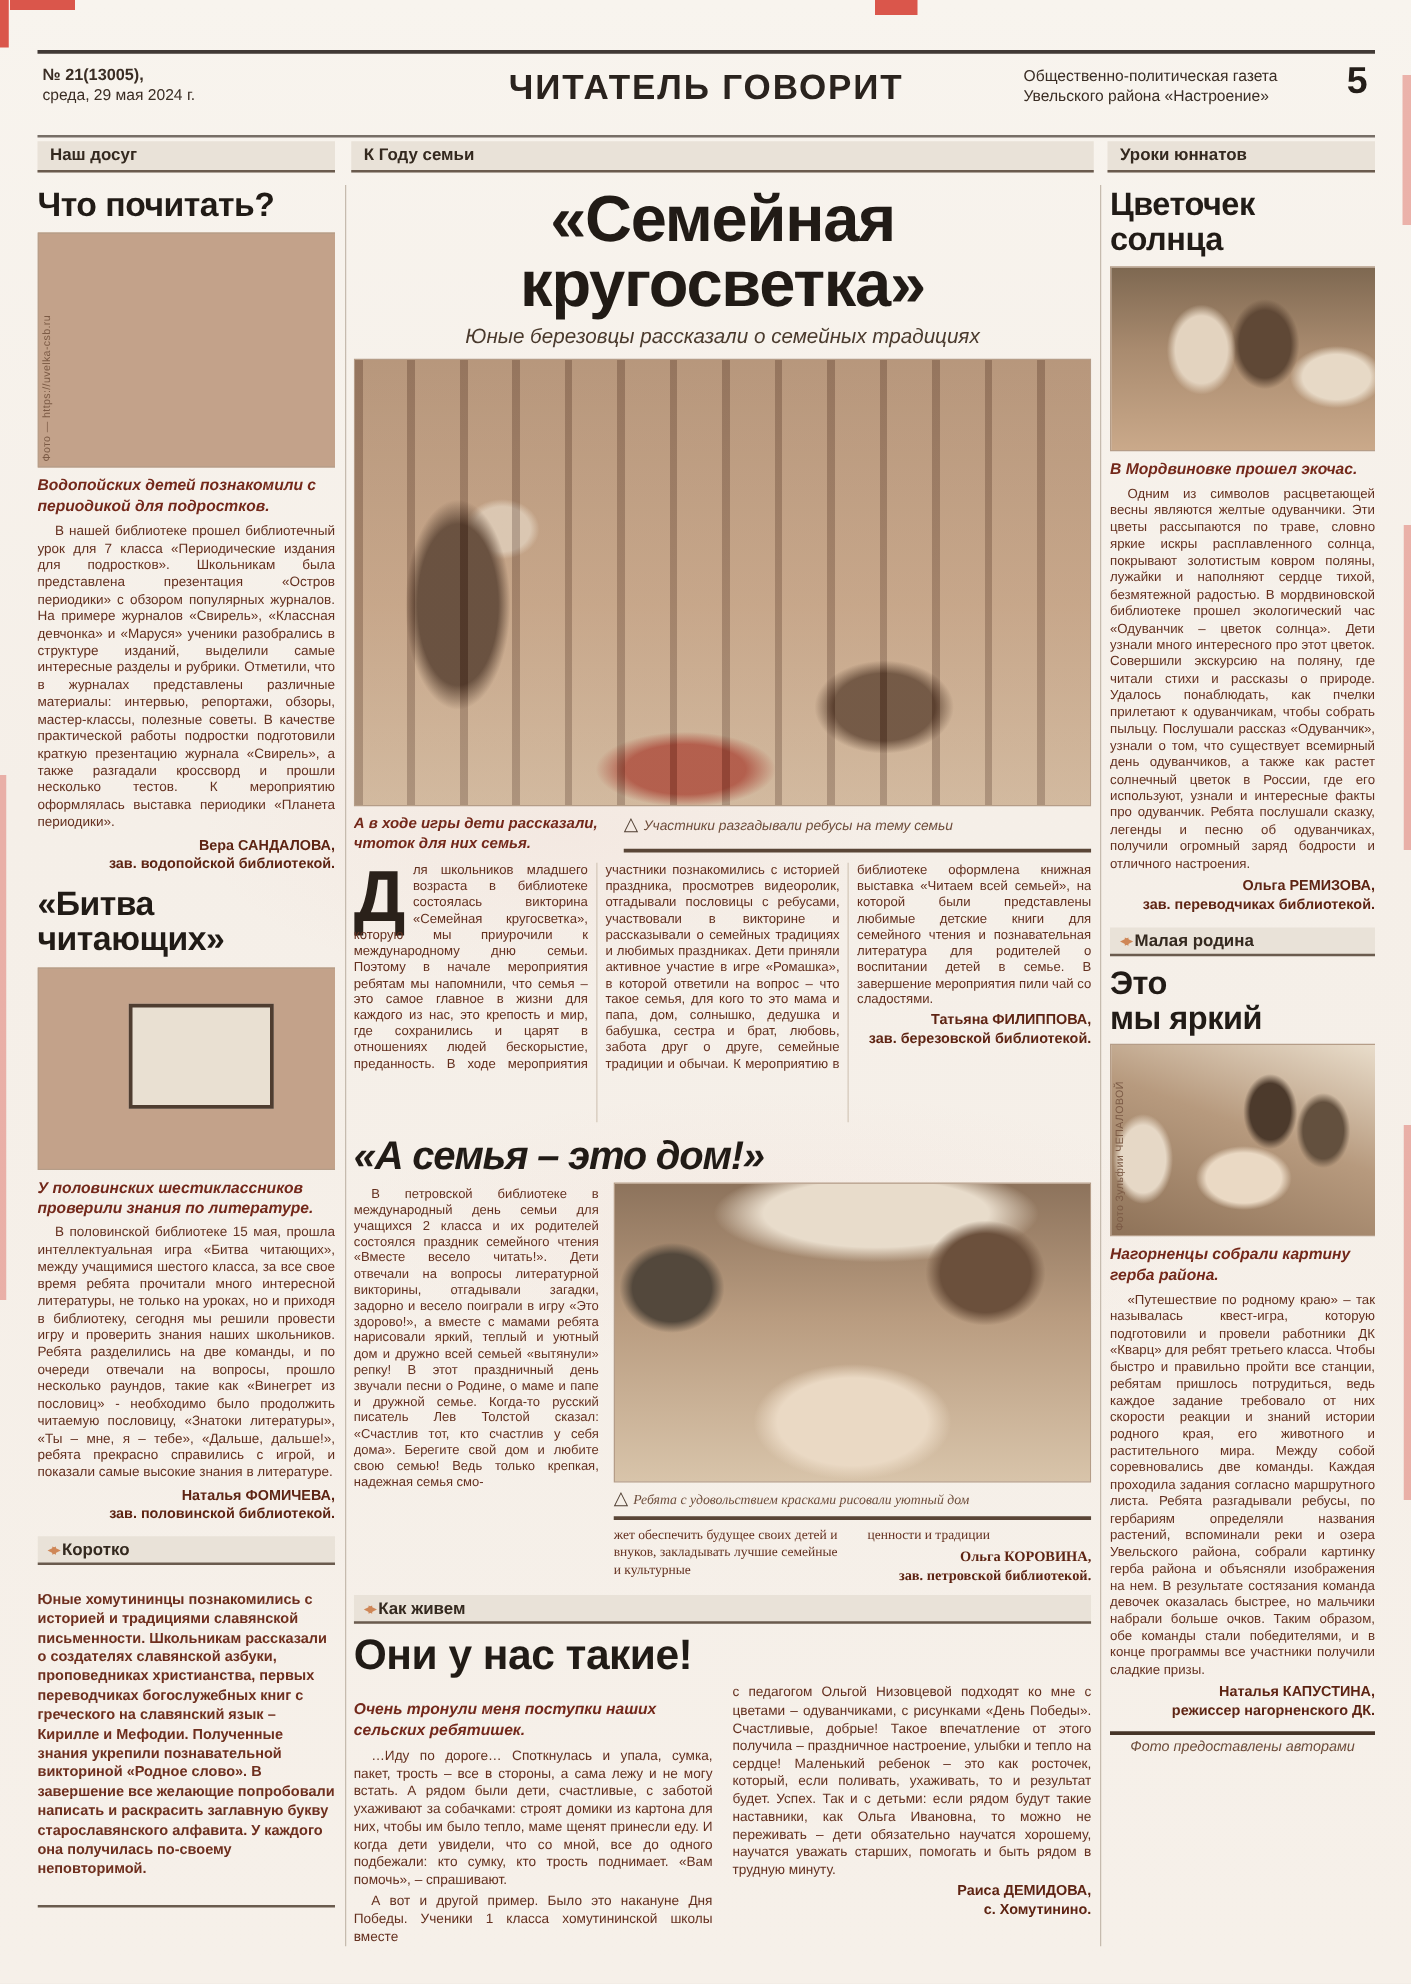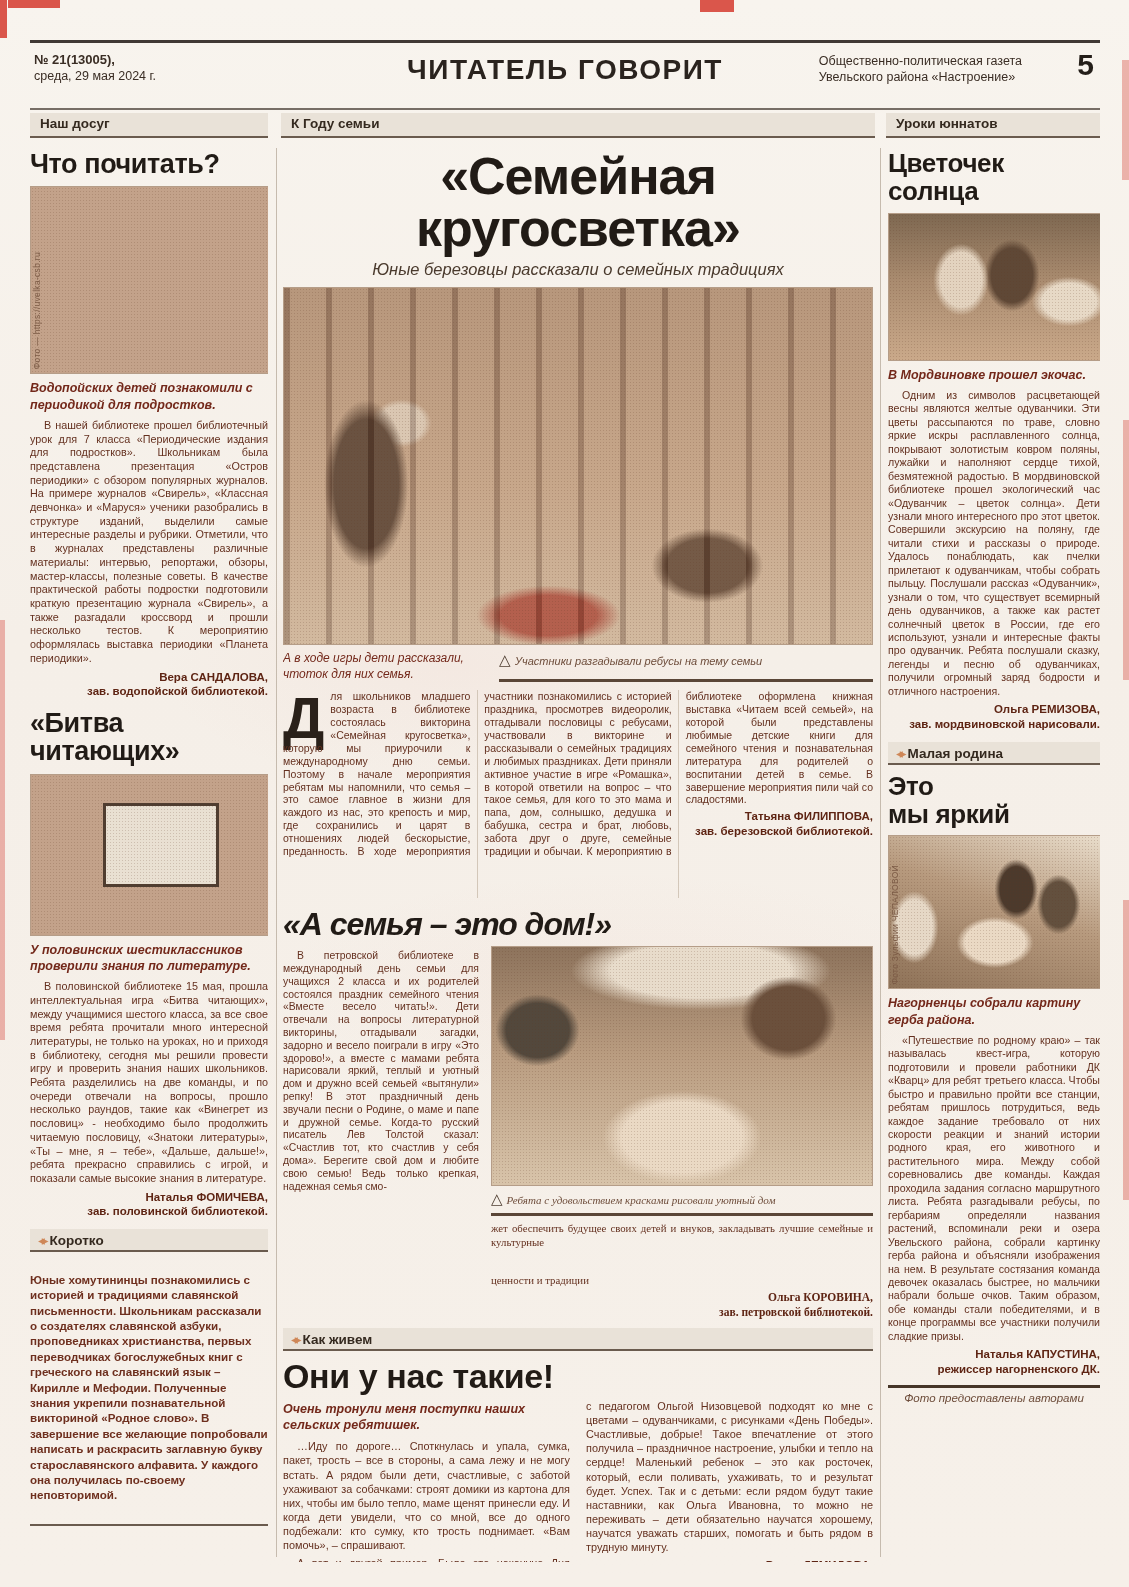--- a/index.html
+++ b/index.html
@@ -41,21 +41,21 @@
   
   .vdiv{position:absolute;top:148px;bottom:30px;width:1px;background:#c6bbae;}
 
   
   h1,h2,h3{margin:0;color:#211b16;letter-spacing:-0.4px;}
   .lede{font-weight:700;font-style:italic;color:#73281a;font-size:12.5px;line-height:1.3;margin:6px 0;}
   .body{color:#64301f;font-size:10.8px;line-height:1.27;text-align:justify;}
   .body .ind{display:inline-block;width:14px;}
   .byline{font-weight:700;color:#5e2413;font-size:11.5px;line-height:1.28;text-align:right;margin-top:3px;}
   .caption{font-style:italic;color:#6d4c3a;font-size:11px;line-height:1.25;}
-  .caption-b{font-weight:400;font-style:italic;color:#73281a;font-size:12px;line-height:1.3;}
+  .caption-b{font-weight:700;font-style:italic;color:#73281a;font-size:12px;line-height:1.3;}
   .tri{display:inline-block;color:#4e3d30;font-size:15px;line-height:1;}
   .tri::before{content:"△";}
   .kicker2{background:#e9e2d8;border-bottom:2px solid #6a5b4e;padding:3px 8px 2px 8px;
     font-size:13.5px;font-weight:700;color:#34291f;}
   .kicker2 .chev{color:#cf8757;margin-right:4px;font-weight:700;}
   .kicker2 .chev::before{content:"◂▸";letter-spacing:-3px;}
 
   
   .photo{position:relative;border:1px solid #b59d88;overflow:hidden;background:#c3a28a;}
   .photo::after{content:"";position:absolute;inset:0;
@@ -115,21 +115,21 @@
   .dom-left .body{font-size:10.4px;line-height:1.23;}
   .dom-right{flex:1;font-family:Liberation Serif, serif;}
   .ph-dom{width:380px;height:238px;
     background:
       radial-gradient(120px 70px at 50% 80%, #ead9c4 0 50%, transparent 66%),
       radial-gradient(70px 60px at 12% 35%, #53483c 0 45%, transparent 60%),
       radial-gradient(80px 70px at 78% 30%, #6b503c 0 45%, transparent 60%),
       radial-gradient(200px 60px at 55% 10%, #e8dccb 0 45%, transparent 65%),
       linear-gradient(180deg,#8d735c 0%,#b99c80 45%,#d8c4aa 100%);}
   .dom-cap{margin:4px 0 6px 0;border-bottom:3px solid #5a4637;padding-bottom:5px;}
-  .dom-cont{display:flex;gap:24px;margin-top:4px;flex-direction:column;}
+  .dom-cont{display:flex;gap:24px;margin-top:4px;}
   .dom-cont>div{flex:1;}
   .takie-head{font-size:34px;line-height:1.0;margin:8px 0 4px 0;}
   .takie-cols{display:flex;gap:16px;margin-top:2px;}
   .takie-cols>div{flex:1;}
   .takie-cols .body{font-size:10.9px;line-height:1.3;}
 
   
   .col-right h2{font-size:26px;line-height:1.07;margin:0 0 7px 0;}
   .ph-sun{width:212px;height:146px;
     background:
@@ -267,21 +267,21 @@
         </div>
       </div>
     </article>
 
     <div class="kicker2" style="margin-top:8px;"><span class="chev"></span><span>Как живем</span></div>
 
     <article>
       <h2 class="takie-head">Они у нас такие!</h2>
       <div class="takie-cols">
         <div>
-          <p class="lede" style="margin-top:4px;">Очень тронули меня поступки наших сельских ребятишек.</p>
+          <p class="lede" style="margin-top:14px;">Очень тронули меня поступки наших сельских ребятишек.</p>
           <p class="body" style="margin:3px 0;"><span class="ind"></span><span>…Иду по дороге… Споткнулась и упала, сумка, пакет, трость – все в стороны, а сама лежу и не могу встать. А рядом были дети, счастливые, с заботой ухаживают за собачками: строят домики из картона для них, чтобы им было тепло, маме щенят принесли еду. И когда дети увидели, что со мной, все до одного подбежали: кто сумку, кто трость поднимает. «Вам помочь», – спрашивают.</span></p>
           <p class="body" style="margin:3px 0;"><span class="ind"></span><span>А вот и другой пример. Было это накануне Дня Победы. Ученики 1 класса хомутининской школы вместе</span></p>
         </div>
         <div>
           <p class="body" style="margin:2px 0;">с педагогом Ольгой Низовцевой подходят ко мне с цветами – одуванчиками, с рисунками «День Победы». Счастливые, добрые! Такое впечатление от этого получила – праздничное настроение, улыбки и тепло на сердце! Маленький ребенок – это как росточек, который, если поливать, ухаживать, то и результат будет. Успех. Так и с детьми: если рядом будут такие наставники, как Ольга Ивановна, то можно не переживать – дети обязательно научатся хорошему, научатся уважать старших, помогать и быть рядом в трудную минуту.</p>
           <div class="byline">
             <span>Раиса ДЕМИДОВА,</span><br>
             <span>с. Хомутинино.</span>
           </div>
         </div>
@@ -293,21 +293,21 @@
     <article>
       <h2>
         <span>Цветочек</span><br>
         <span>солнца</span>
       </h2>
       <div class="photo ph-sun"></div>
       <p class="lede">В Мордвиновке прошел экочас.</p>
       <p class="body" style="margin:4px 0;font-size:10.6px;"><span class="ind"></span><span>Одним из символов расцветающей весны являются желтые одуванчики. Эти цветы рассыпаются по траве, словно яркие искры расплавленного солнца, покрывают золотистым ковром поляны, лужайки и наполняют сердце тихой, безмятежной радостью. В мордвиновской библиотеке прошел экологический час «Одуванчик – цветок солнца». Дети узнали много интересного про этот цветок. Совершили экскурсию на поляну, где читали стихи и рассказы о природе. Удалось понаблюдать, как пчелки прилетают к одуванчикам, чтобы собрать пыльцу. Послушали рассказ «Одуванчик», узнали о том, что существует всемирный день одуванчиков, а также как растет солнечный цветок в России, где его используют, узнали и интересные факты про одуванчик. Ребята послушали сказку, легенды и песню об одуванчиках, получили огромный заряд бодрости и отличного настроения.</span></p>
       <div class="byline">
         <span>Ольга РЕМИЗОВА,</span><br>
-        <span>зав. мордвиновской нарисовали.</span>
+        <span>зав. переводчиках библиотекой.</span>
       </div>
     </article>
 
     <div class="kicker2" style="margin-top:10px;"><span class="chev"></span><span>Малая родина</span></div>
 
     <article style="margin-top:8px;">
       <h2>
         <span>Это</span><br>
         <span>мы яркий</span>
       </h2>

